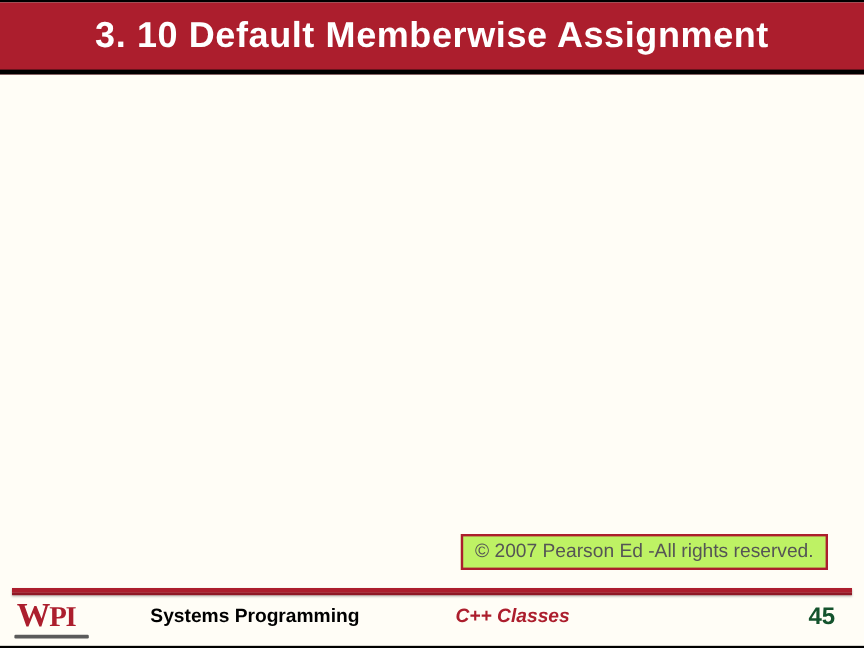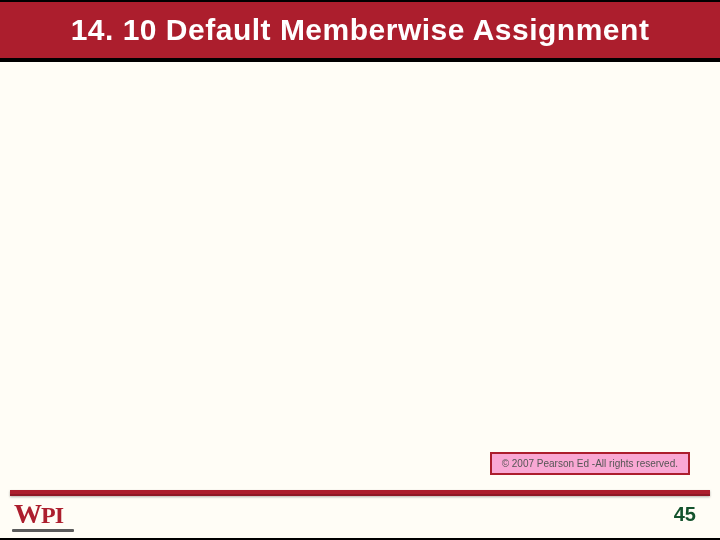--- a/index.html
+++ b/index.html
@@ -34,23 +34,23 @@
   .content {
     height: 400px;
   }
   .copyright-box {
     position: absolute;
     right: 30px;
     bottom: 63px;
     border: 2px solid #ac1e2d;
     padding: 4px 10px;
     font-family: Arial, Helvetica, sans-serif;
-    font-size: 10px;
+    font-size: 16px;
     color: #555;
-    background: #f9a8d4;
+    background: #bef264;
   }
   .footer {
     position: absolute;
     left: 0; right: 0; bottom: 0;
     height: 48px;
     background: #fffdf6;
     display: flex;
     align-items: center;
   }
   .footer-rule {
@@ -105,34 +105,38 @@
     font-weight: 700;
     font-size: 20px;
   }
 </style>
 </head>
 <body>
 
 <div class="slide">
 
   <div class="title-bar">
-    <h1>14. 10 Default Memberwise Assignment</h1>
+    <h1>3. 10 Default Memberwise Assignment</h1>
   </div>
 
   <div class="content"></div>
 
   <div class="copyright-box">© 2007 Pearson Ed -All rights reserved.</div>
 
   <div class="footer">
     <div class="footer-rule"></div>
 
     <div class="logo">
       <span class="w">W</span>
       <span class="p">P</span>
       <span class="i">I</span>
     </div>
     <div class="logo-underline"></div>
 
+    <div class="footer-center">
+      <span class="footer-sys">Systems Programming</span>
+      <span class="footer-topic">C++ Classes</span>
+    </div>
 
     <span class="page-num">45</span>
   </div>
 
 </div>
 
 </body></html>

